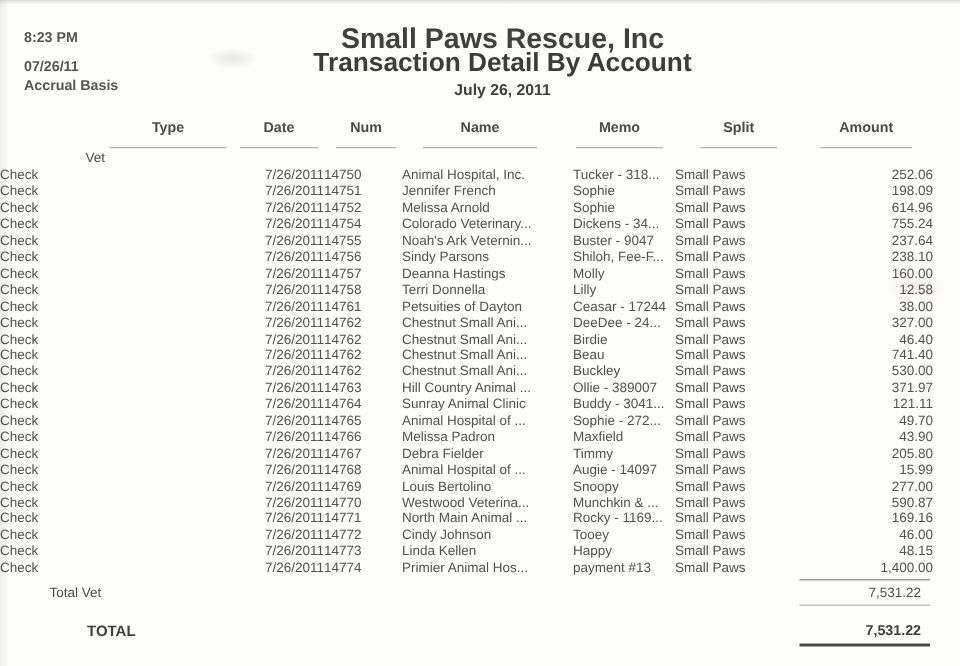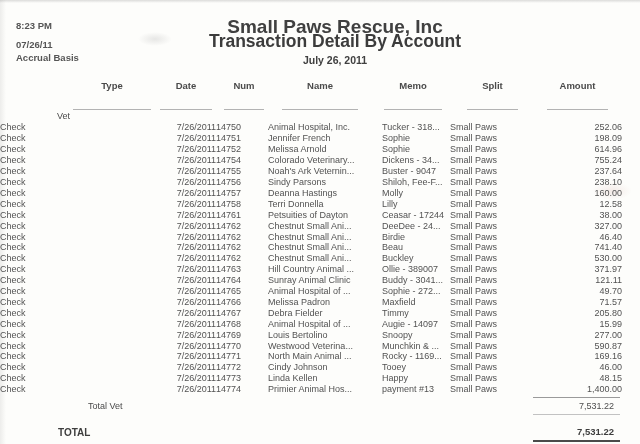--- a/index.html
+++ b/index.html
@@ -32,42 +32,42 @@
   table.report{
     position:absolute;left:0;top:80px;width:622px;
     border-collapse:collapse;table-layout:fixed;
   }
   table.report td, table.report th{padding:0;margin:0;overflow:hidden;white-space:nowrap;}
 
   col.c1{width:156px;} col.c2{width:60px;} col.c3{width:52px;}
   col.c4{width:114px;} col.c5{width:68px;} col.c6{width:80px;} col.c7{width:92px;}
 
   tr.hdr th{vertical-align:bottom;height:16px;font-weight:bold;font-size:9.5px;color:#4a4a4a;}
-  tr.hdr .u{border-bottom:1px solid #b3b3b3;padding-bottom:18px;}
+  tr.hdr .u{border-bottom:1px solid #b3b3b3;padding-bottom:7px;}
   .u-type{width:78px;margin-left:73px;}
   .u-date{width:52px;margin:0 auto;}
   .u-num{width:40px;margin-left:8px;}
   .u-name{width:76px;margin-left:14px;}
   .u-memo{width:58px;margin-left:2px;}
   .u-split{width:51px;margin-left:17px;}
   .u-amount{width:61px;margin-left:17px;}
 
   tr.section td{height:12px;font-size:9px;padding-left:57px;color:#4a4a4a;}
 
   tr.r td{height:10.92px;font-size:9px;line-height:10px;color:#525252;}
   td.c-type{padding-left:72px;}
   td.c-date{text-align:right;padding-right:6px;}
   td.c-num{padding-left:16px;}
   td.c-name{padding-left:9px;}
   td.c-memo{padding-left:3px;}
   td.c-split{padding-left:5px;}
   td.c-amount{text-align:right;padding-right:8px;}
 
   tr.total-sec td{height:22px;font-size:9px;vertical-align:middle;}
-  tr.total-sec .lbl{padding-left:88px;color:#4a4a4a;margin-top:40px;}
+  tr.total-sec .lbl{padding-left:33px;color:#4a4a4a;margin-top:40px;}
   tr.total-sec .amtbox{
     margin-left:3px;margin-right:2px;
     border-top:1px solid #9a9a9a;border-bottom:1px solid #c2c2c2;
     text-align:right;padding:3px 6px 3px 0;color:#4e4e4e;
   }
   tr.spacer td{height:5px;}
   tr.grand td{height:22px;font-size:10px;font-weight:bold;color:#3e3e3e;vertical-align:middle;}
   tr.grand .lbl{padding-left:58px;}
   tr.grand .amtbox{
     margin-left:3px;margin-right:2px;
@@ -276,21 +276,21 @@
     <td class="c-split">Small Paws</td>
     <td class="c-amount">49.70</td>
   </tr>
       <tr class="r">
     <td class="c-type">Check</td>
     <td class="c-date">7/26/2011</td>
     <td class="c-num">14766</td>
     <td class="c-name">Melissa Padron</td>
     <td class="c-memo">Maxfield</td>
     <td class="c-split">Small Paws</td>
-    <td class="c-amount">71.57</td>
+    <td class="c-amount">43.90</td>
   </tr>
       <tr class="r">
     <td class="c-type">Check</td>
     <td class="c-date">7/26/2011</td>
     <td class="c-num">14767</td>
     <td class="c-name">Debra Fielder</td>
     <td class="c-memo">Timmy</td>
     <td class="c-split">Small Paws</td>
     <td class="c-amount">205.80</td>
   </tr>

